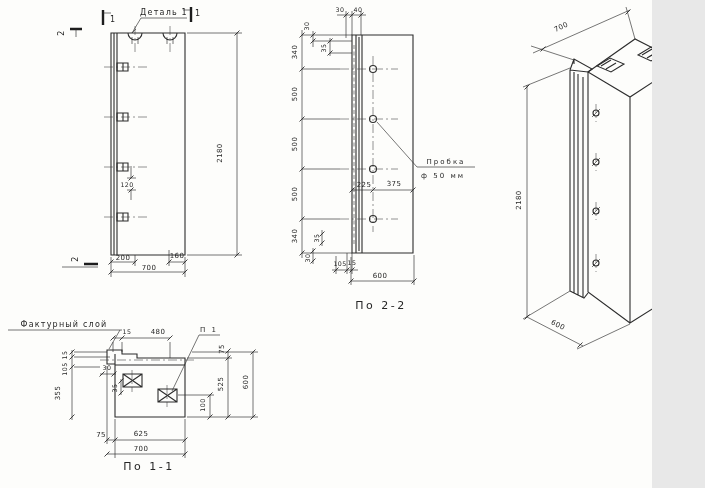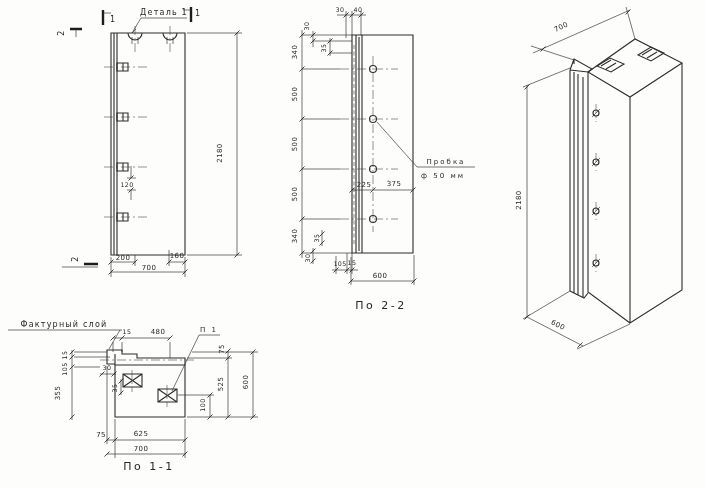--- a/index.html
+++ b/index.html
@@ -1,16 +1,16 @@
 <!DOCTYPE html>
 <html><head>
 <meta charset="utf-8">
 <style>
   html,body{margin:0;padding:0;background:#e8e8e8;}
-  .sheet{position:relative;width:705px;height:488px;background:#fdfdfb;overflow:hidden;
+  .sheet{position:relative;width:652px;height:488px;background:#fdfdfb;overflow:hidden;
          font-family:"DejaVu Sans", sans-serif;}
   svg{position:absolute;left:0;top:0;}
   svg text{fill:#262626;font-family:"DejaVu Sans", sans-serif;letter-spacing:.4px;}
   .d{font-size:7px;}      
   .ds{font-size:6.3px;}   
   .cap{font-size:11px;letter-spacing:2.5px;}
   .lbl{font-size:8px;letter-spacing:1.2px;}
   .mk{font-size:8px;}
   .c{stroke:#2d2d2d;stroke-width:1.1;fill:none;}              
   .t{stroke:#2d2d2d;stroke-width:.65;fill:none;}              

